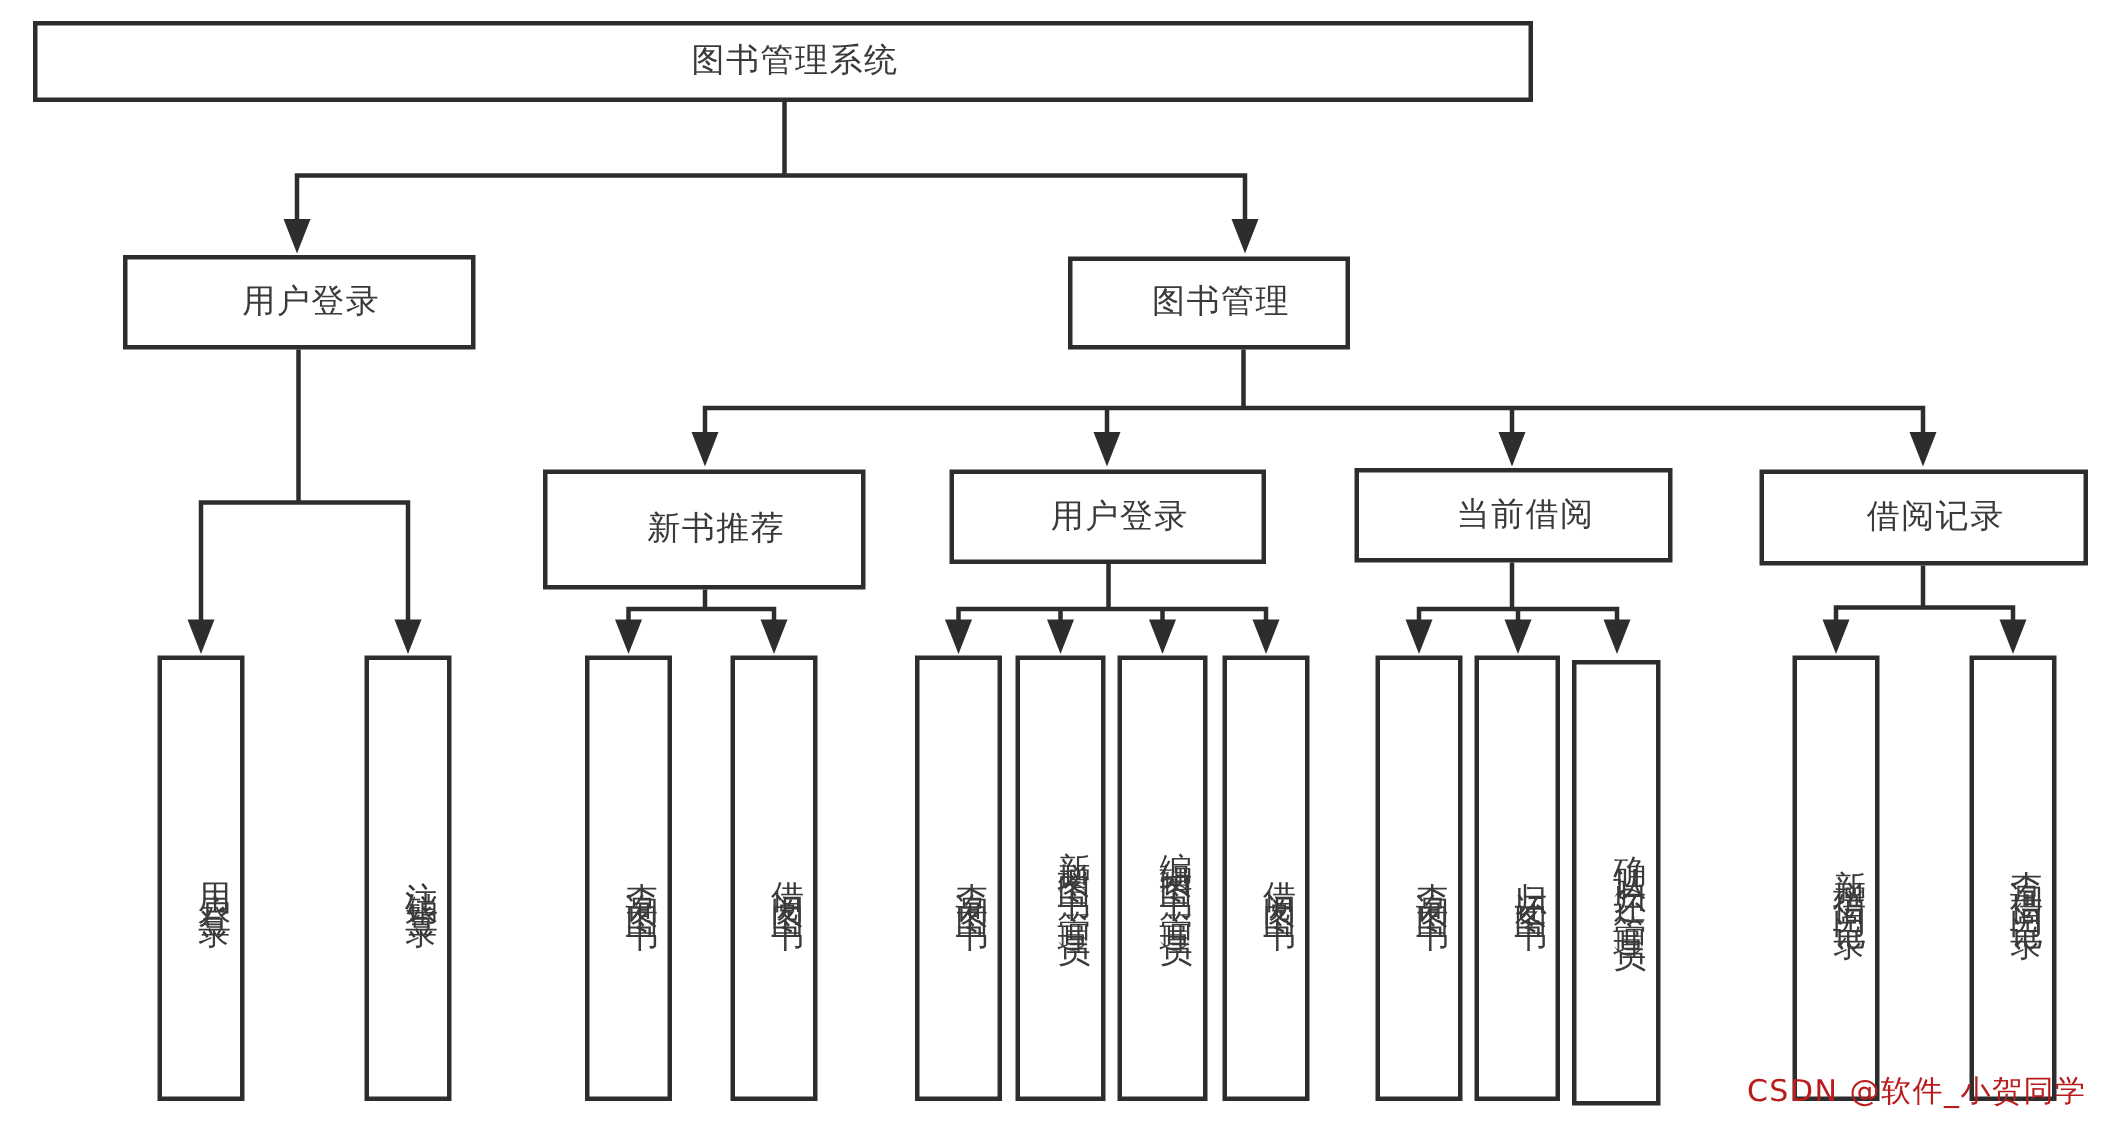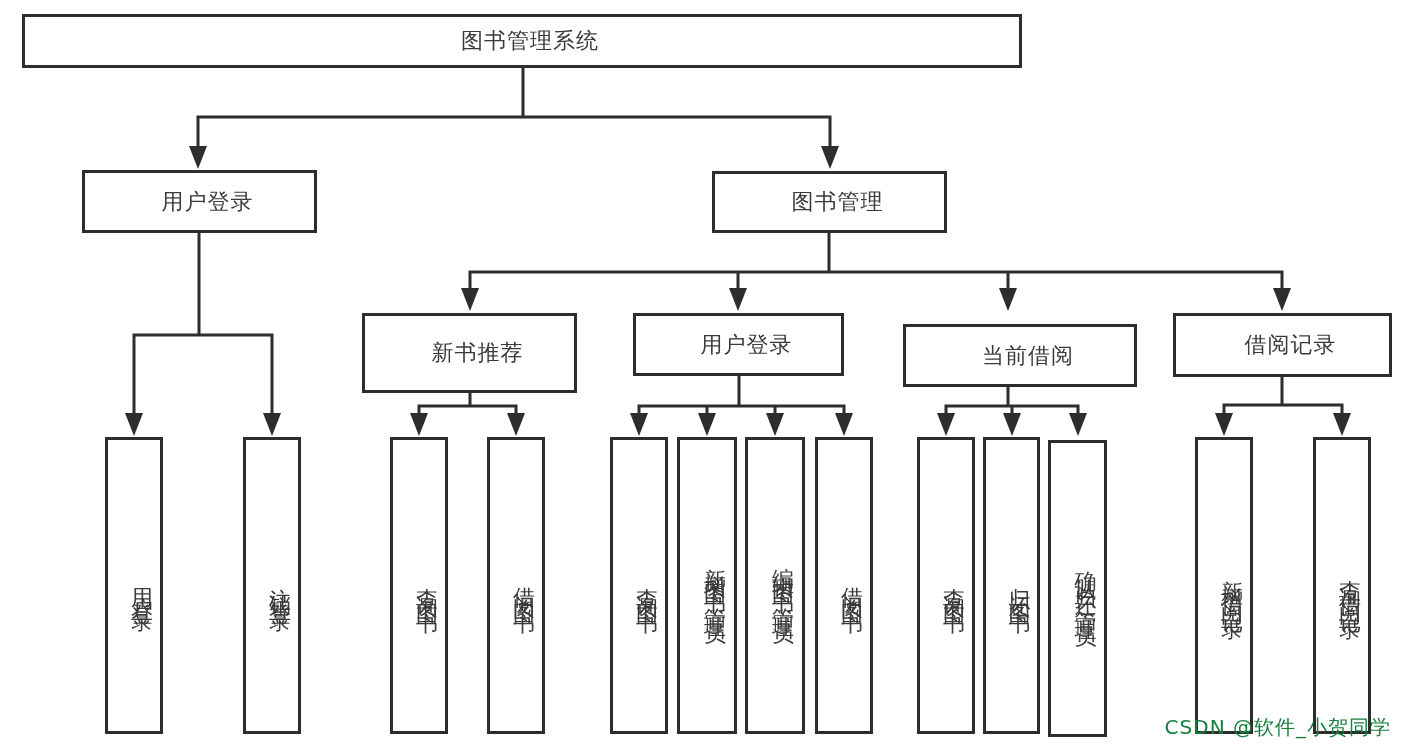--- a/index.html
+++ b/index.html
@@ -44,21 +44,21 @@
   }
   .node.v span {
     letter-spacing: 8px;
   }
   .watermark {
     position: absolute;
     top: 714px;
     right: 14px;
     font-size: 20px;
     letter-spacing: 1px;
-    color: #15803d;
+    color: #b91c1c;
   }
 </style>
 </head>
 <body>
 
 <svg id="connectors" viewBox="0 0 1405 747" xmlns="http://www.w3.org/2000/svg">
   <g stroke="#2d2d2d" stroke-width="3" fill="none" stroke-linecap="square">
 
     <path d="M523 68 V117 M198 117 H830 M198 117 V150 M830 117 V150"></path>
 
@@ -97,31 +97,31 @@
   </g>
 </svg>
 
 <div class="node h" style="left:22px;top:14px;width:1000px;height:54px">
   <span>图书管理系统</span>
 </div>
 
 <div class="node h" style="left:82px;top:170px;width:235px;height:63px">
   <span>用户登录</span>
 </div>
-<div class="node h" style="left:712px;top:171px;width:235px;height:62px">
+<div class="node h" style="left:712px;top:171px;width:188px;height:62px">
   <span>图书管理</span>
 </div>
 
 <div class="node h" style="left:362px;top:313px;width:215px;height:80px">
   <span>新书推荐</span>
 </div>
 <div class="node h" style="left:633px;top:313px;width:211px;height:63px">
   <span>用户登录</span>
 </div>
-<div class="node h" style="left:903px;top:324px;width:234px;height:63px">
+<div class="node h" style="left:903px;top:312px;width:212px;height:63px">
   <span>当前借阅</span>
 </div>
 <div class="node h" style="left:1173px;top:313px;width:219px;height:64px">
   <span>借阅记录</span>
 </div>
 
 <div class="node v" style="left:105px;top:437px;width:58px;height:297px">
   <span>用户登录</span>
 </div>
 <div class="node v" style="left:243px;top:437px;width:58px;height:297px">

